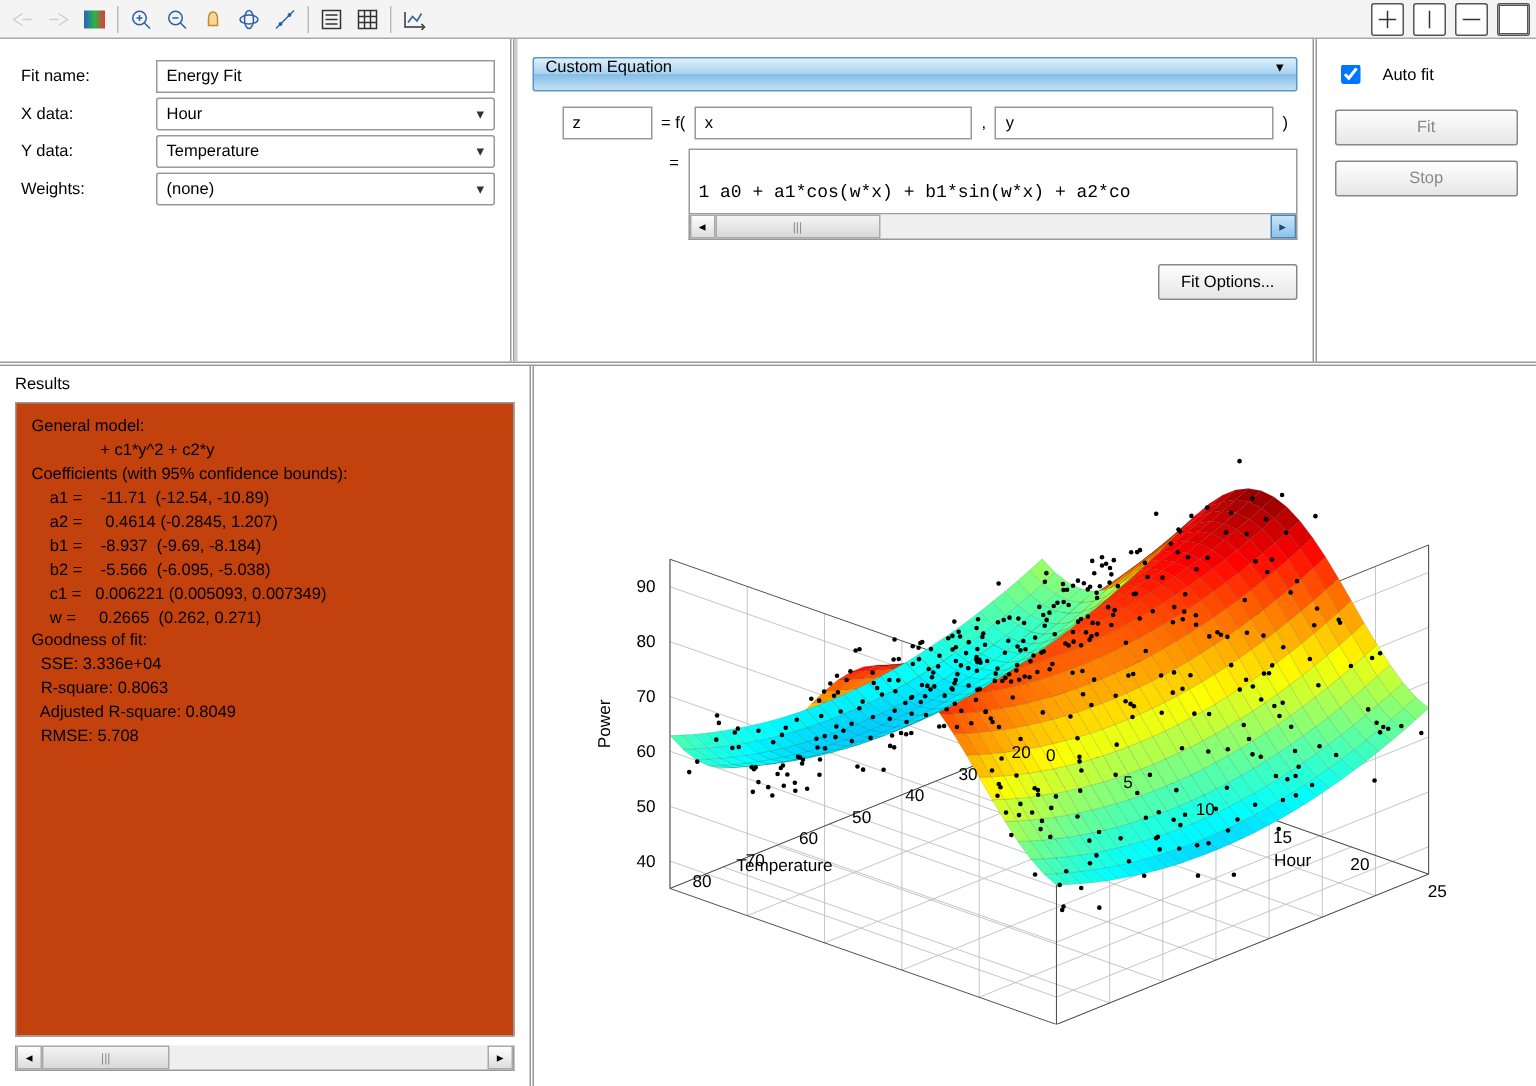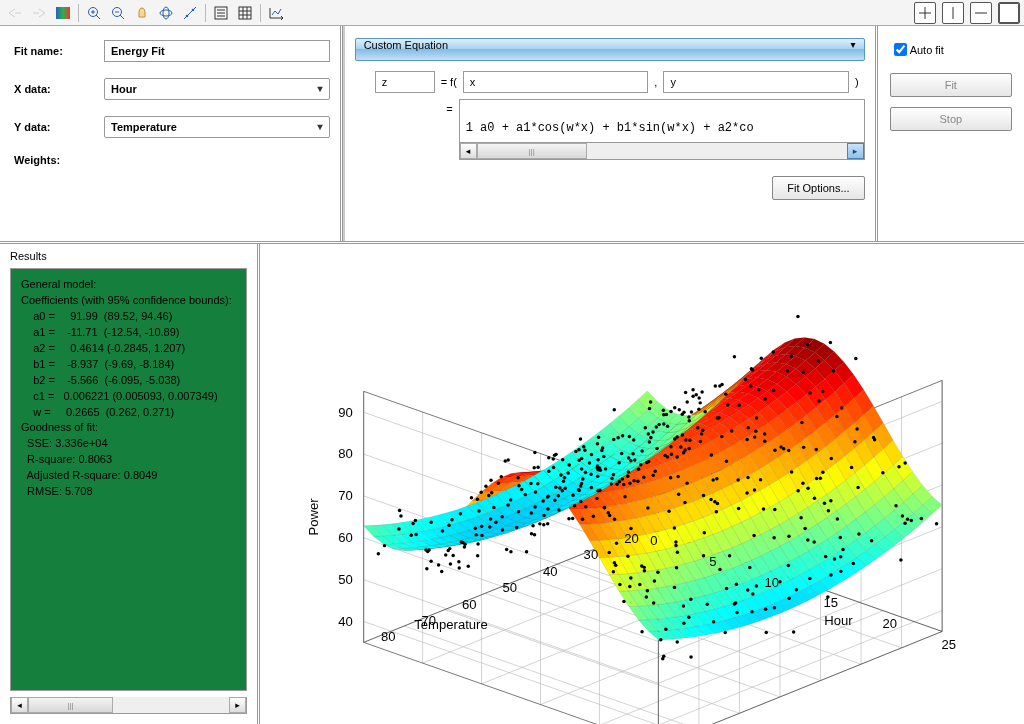--- a/index.html
+++ b/index.html
@@ -45,21 +45,21 @@
   .layout-btn.active { box-shadow: inset 0 0 0 1px #555; }
   .top-pane {
     display:flex;
     border-bottom: 3px double #999;
   }
   .left-form {
     width: 352px;
     padding: 14px 10px 14px 14px;
     border-right: 3px double #999;
   }
-  .row { display:flex; align-items:center; margin-bottom: 16px; font-weight: bold; }
+  .row { display:flex; align-items:center; margin-bottom: 3px; }
   .row .lab { width: 90px; }
   .row input[type=text], .row .select {
     flex:1;
     border:1px solid #999;
     height: 22px;
     padding: 0 6px;
     font: inherit;
     background:#fff;
   }
   .select {
@@ -134,44 +134,44 @@
     border-radius:2px;
     font: inherit;
     cursor:pointer;
   }
   .btn:disabled { color:#888; cursor:default; }
   .right-form {
     width: 150px;
     padding: 14px 12px;
   }
   .right-form .stack { display:flex; flex-direction:column; gap:10px; }
-  .cbrow { display:flex; align-items:center; gap:0; margin-bottom:4px; }
+  .cbrow { display:flex; align-items:center; gap:12px; margin-bottom:4px; }
   .bottom-pane {
     display:flex;
     height: calc(724px - 26px - 218px);
   }
   .results-pane {
-    width: 260px;
+    width: 356px;
     border-right: 3px double #999;
     display:flex; flex-direction:column;
   }
   .results-pane .hdr {
     padding: 6px 10px 2px 10px;
     font-weight: normal;
   }
   .results-box {
     flex:1;
     margin: 4px 10px 6px 10px;
     border:1px solid #999;
     padding: 8px 10px;
     font-size: 11px;
     line-height: 1.45;
     overflow:hidden;
     position:relative;
-    background:#15803d;
+    background:#c2410c;
   }
   .results-box .line { white-space: pre; }
   .results-pane .hs {
     margin: 0 10px 10px 10px;
   }
   .plot-pane {
     flex:1;
     position:relative;
     background:#fff;
   }
@@ -291,20 +291,23 @@
         </div>
     </div>
     <div class="row">
       <span class="lab">Y data:</span>
       <div class="select">
           <span>Temperature</span>
         </div>
     </div>
     <div class="row">
       <span class="lab">Weights:</span>
+      <div class="select">
+          <span>(none)</span>
+        </div>
     </div>
   </div>
 
   <div class="mid-form">
     <div class="blue-dd">
       <span>Custom Equation</span>
     </div>
     <div class="eqrow">
       <span style="width:20px;"></span>
       <input class="small" value="z" style="">
@@ -343,22 +346,22 @@
       <button class="btn" disabled="">Stop</button>
     </div>
   </div>
 </div>
 
 <div class="bottom-pane">
   <div class="results-pane">
     <div class="hdr">Results</div>
     <div class="results-box" id="results-box">
         <div class="line">General model:</div>
+        <div class="line">               + c1*y^2 + c2*y</div>
         <div class="line">Coefficients (with 95% confidence bounds):</div>
-        <div class="line">    a0 =     91.99  (89.52, 94.46)</div>
         <div class="line">    a1 =    -11.71  (-12.54, -10.89)</div>
         <div class="line">    a2 =     0.4614 (-0.2845, 1.207)</div>
         <div class="line">    b1 =    -8.937  (-9.69, -8.184)</div>
         <div class="line">    b2 =    -5.566  (-6.095, -5.038)</div>
         <div class="line">    c1 =   0.006221 (0.005093, 0.007349)</div>
         <div class="line">    w =     0.2665  (0.262, 0.271)</div>
         <div class="line"></div>
         <div class="line">Goodness of fit:</div>
         <div class="line">  SSE: 3.336e+04</div>
         <div class="line">  R-square: 0.8063</div>

